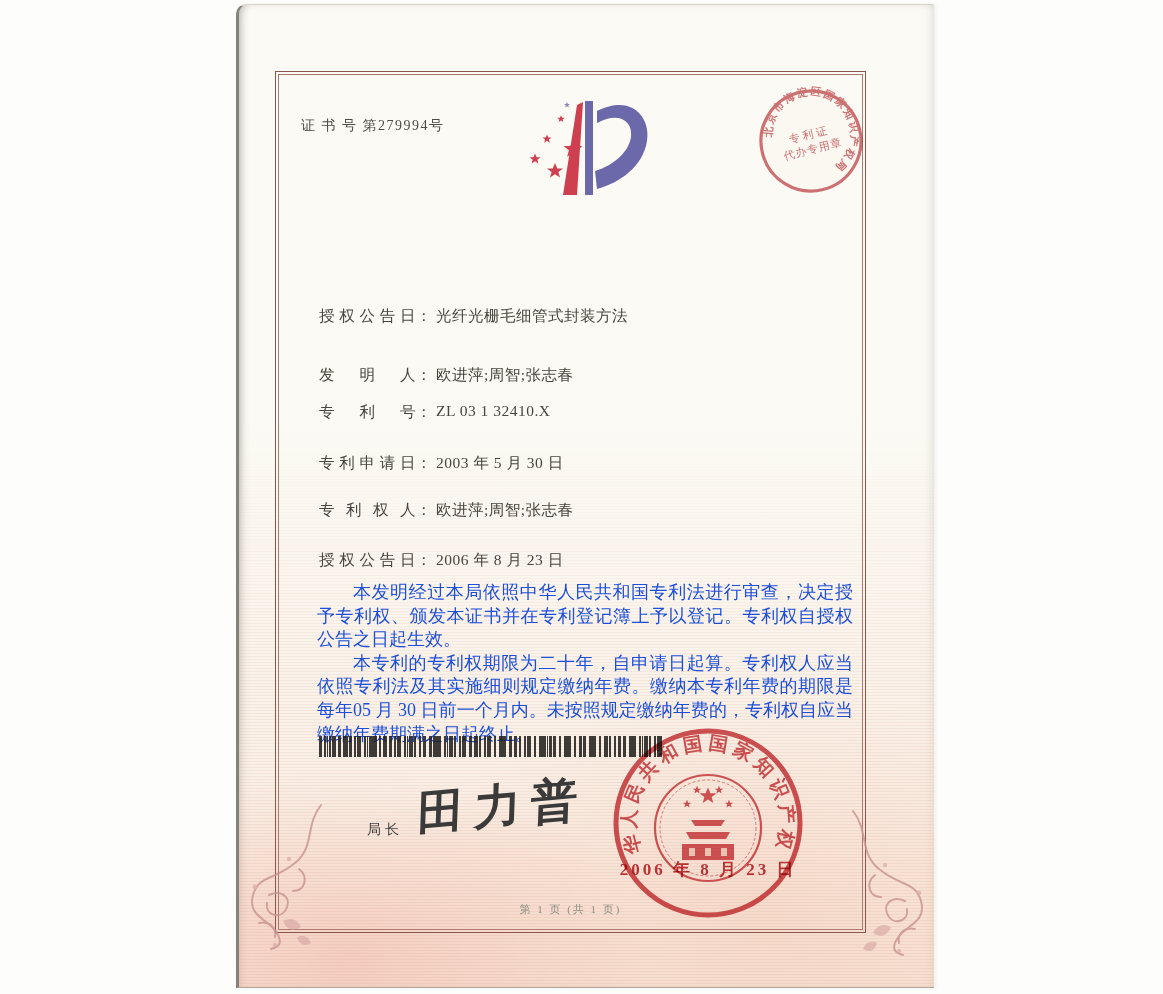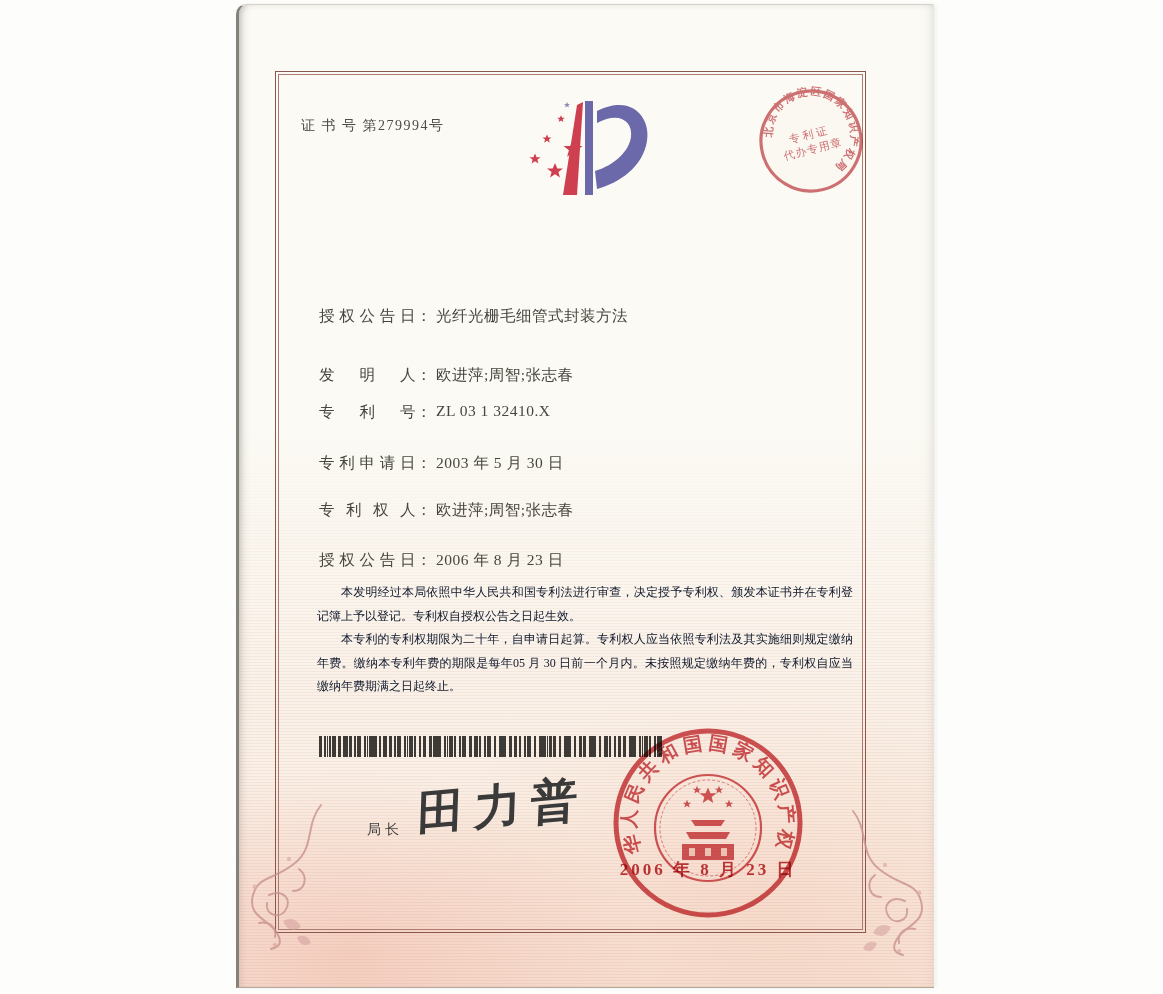--- a/index.html
+++ b/index.html
@@ -35,21 +35,21 @@
 
   
   .field { position:absolute; left:80px; width:510px; display:flex; align-items:flex-start;
     font-size:15.5px; color:#46463e; letter-spacing:.5px; }
   .field .lbl { display:inline-block; width:97px; text-align:justify; text-align-last:justify; }
   .field .colon { margin:0 4px 0 0; }
   .f0{top:301px}.f1{top:360px}.f2{top:397px}.f3{top:448px}.f4{top:495px}.f5{top:545px}
 
   
   .body-text { position:absolute; left:78px; top:576px; width:536px; }
-  .body-text p { text-indent:2em; text-align:justify; font-size:12px; line-height:23.6px; color:#0f172a; }
+  .body-text p { text-indent:2em; text-align:justify; font-size:18px; line-height:23.6px; color:#1d4ed8; }
 
   
   .barcode { position:absolute; left:80px; top:731px; width:344px; height:21px; background:
     repeating-linear-gradient(90deg,#24221f 0 2px,transparent 2px 5px),
     repeating-linear-gradient(90deg,#24221f 0 1px,transparent 1px 8px),
     repeating-linear-gradient(90deg,#24221f 0 3px,transparent 3px 13px),
     repeating-linear-gradient(90deg,#24221f 0 1px,transparent 1px 19px);
     opacity:.88; }
 
   
@@ -202,14 +202,15 @@
       </g>
       <g fill="#d5a3a0" stroke="none" opacity=".75">
         <path d="M44,122 q12,-6 18,6 q-12,8 -18,-6 Z"></path>
         <path d="M58,138 q10,-4 14,6 q-10,6 -14,-6 Z"></path>
         <circle cx="16" cy="88" r="2.4"></circle>
           <circle cx="50" cy="60" r="2.2"></circle>
           <circle cx="36" cy="146" r="2.2"></circle>
       </g>
     </svg>
 
+    <div class="page-footer">第 1 页 (共 1 页)</div>
   </div>
 </div>
 
 </body></html>

